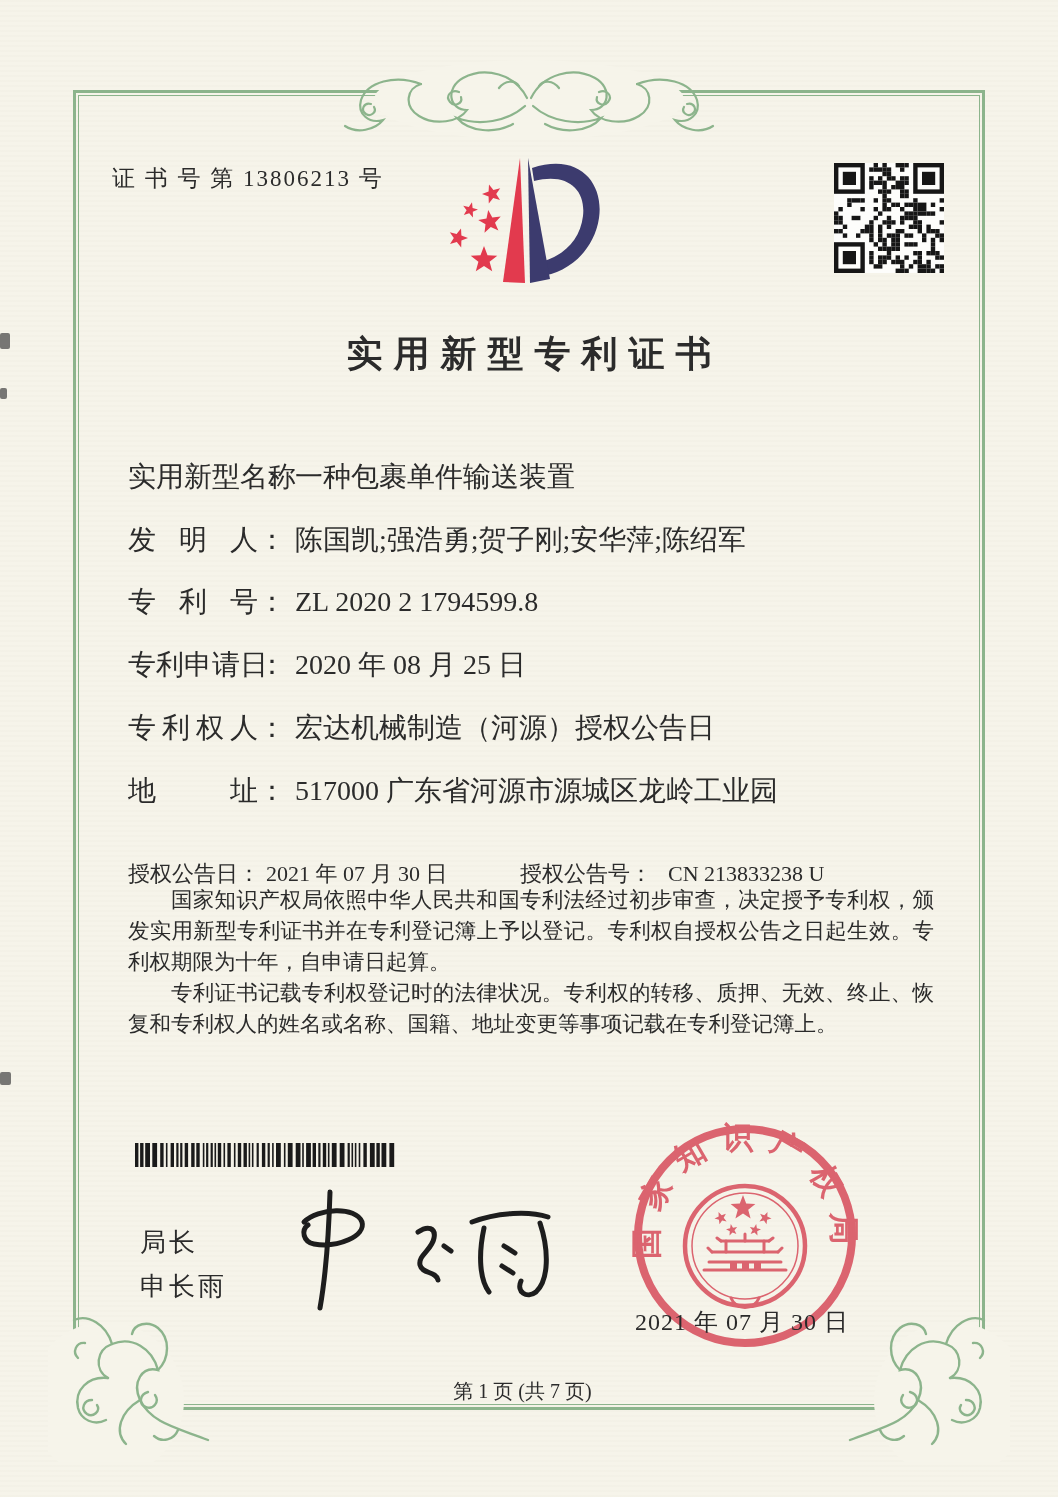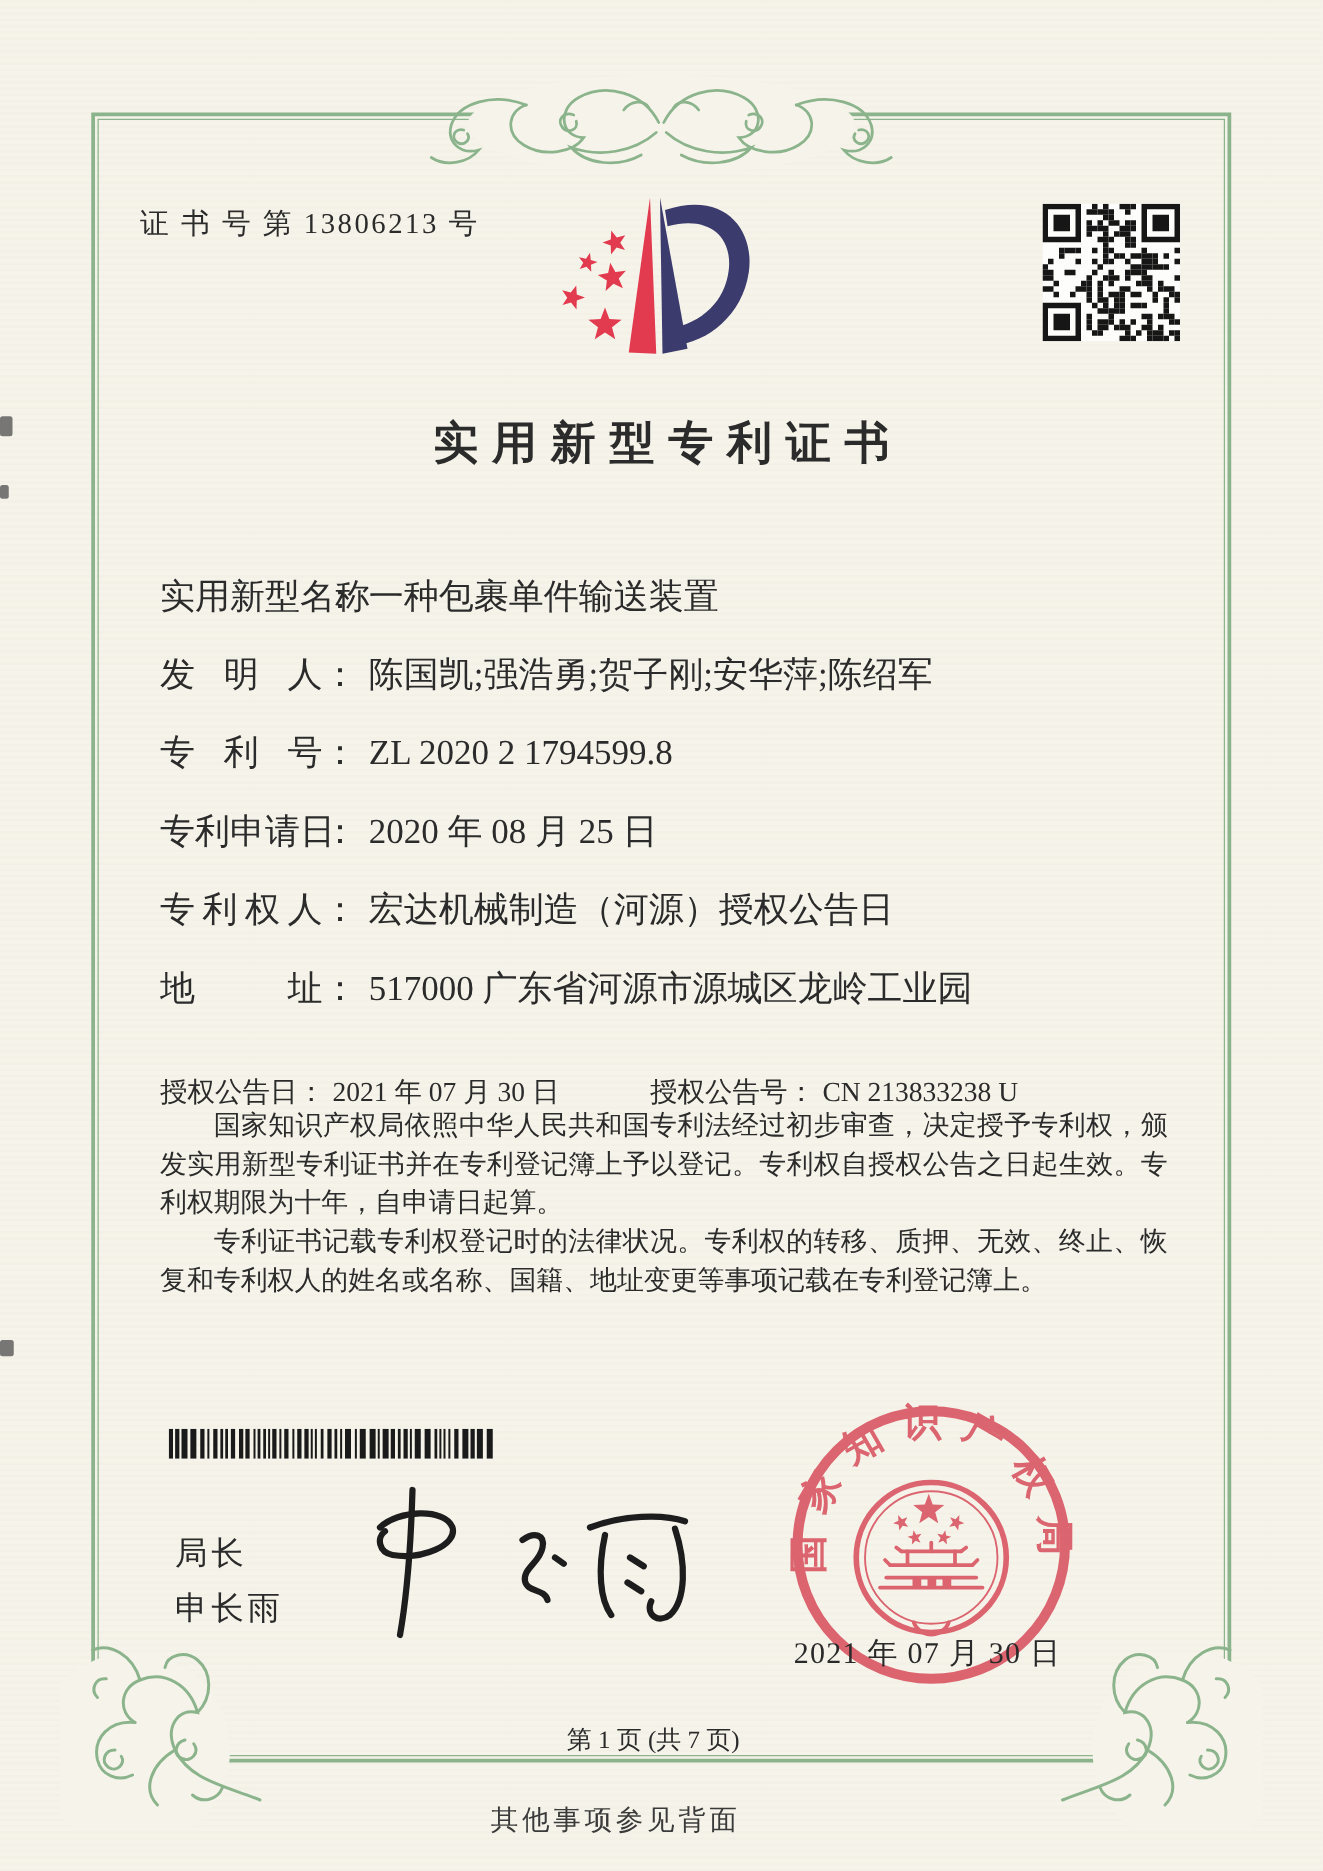--- a/index.html
+++ b/index.html
@@ -365,21 +365,21 @@
   <div class="frow r5">
     <span class="flabel">专利权人</span><span class="fcolon">：</span><span>宏达机械制造（河源）授权公告日</span>
   </div>
   <div class="frow r6">
     <span class="flabel">地址</span><span class="fcolon">：</span><span>517000 广东省河源市源城区龙岭工业园</span>
   </div>
 
   <div class="grant-row">
     <span>授权公告日</span><span>：</span><span style="margin-left:6px">2021 年 07 月 30 日</span>
     <span class="grant-no">
-      <span>授权公告号</span><span>：</span><span style="margin-left:6px">CN 213833238 U</span>
+      <span>授权公告号</span><span>：</span><span style="margin-left:16px">CN 213833238 U</span>
     </span>
   </div>
 
   <div class="body-text">
     <p>国家知识产权局依照中华人民共和国专利法经过初步审查，决定授予专利权，颁发实用新型专利证书并在专利登记簿上予以登记。专利权自授权公告之日起生效。专利权期限为十年，自申请日起算。</p>
     <p>专利证书记载专利权登记时的法律状况。专利权的转移、质押、无效、终止、恢复和专利权人的姓名或名称、国籍、地址变更等事项记载在专利登记簿上。</p>
   </div>
 
   <svg class="barcode" width="266" height="24" viewBox="0 0 266 24">
     <g id="bar-g" fill="#1a1a1a">
@@ -487,15 +487,14 @@
           <rect x="-3" y="16" width="7" height="8"></rect>
           <rect x="9" y="16" width="7" height="8"></rect>
         </g>
       </g>
     </g>
   </svg>
 
   <div class="seal-date">2021 年 07 月 30 日</div>
 
   <div class="page-num">第 1 页 (共 7 页)</div>
-  <div class="back-note">其他事项参见背面</div>
 
 </div>
 
 </body></html>

